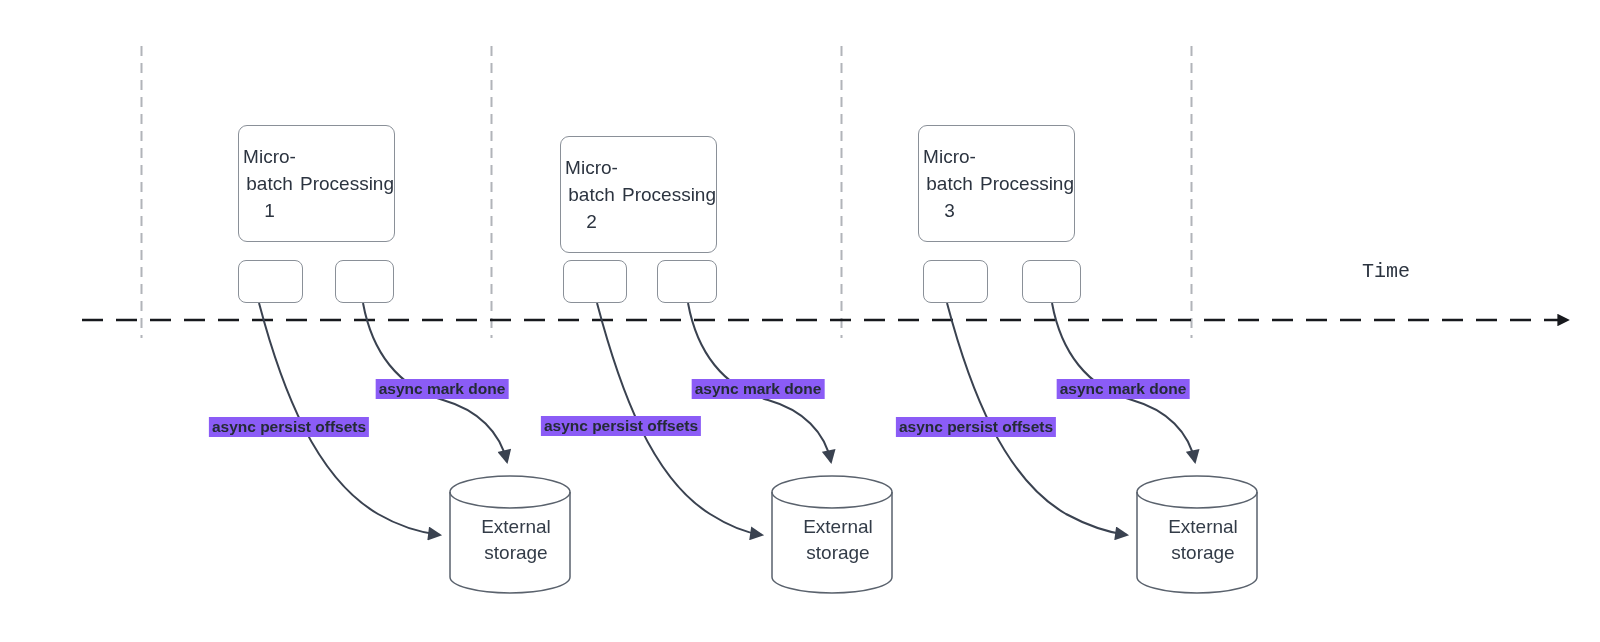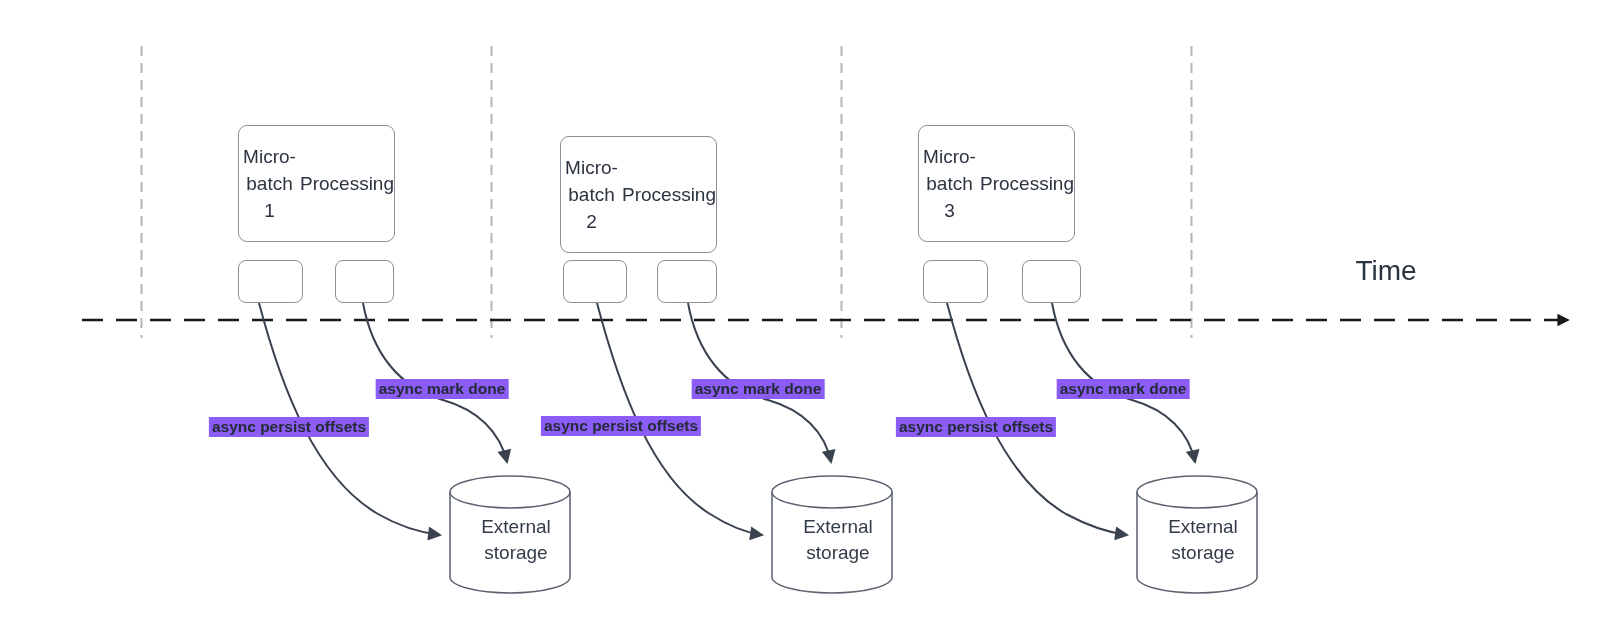--- a/index.html
+++ b/index.html
@@ -50,23 +50,24 @@
     position: absolute;
     width: 132px;
     text-align: center;
     font-size: 19px;
     line-height: 26px;
     color: #333c48;
   }
   .time-label {
     position: absolute;
     transform: translate(-50%, -50%);
-    font-size: 28px;
+    font-size: 20px;
     color: #2c3440;
     white-space: nowrap;
+    font-family: Liberation Mono, monospace;
   }
 </style>
 </head>
 <body>
 
 <div class="canvas">
 
   <svg class="layer-svg" width="1600" height="642" viewBox="0 0 1600 642">
     <defs>
       <marker id="arr" viewBox="0 0 10 10" refX="8.5" refY="5" markerWidth="8" markerHeight="7" orient="auto-start-reverse">

